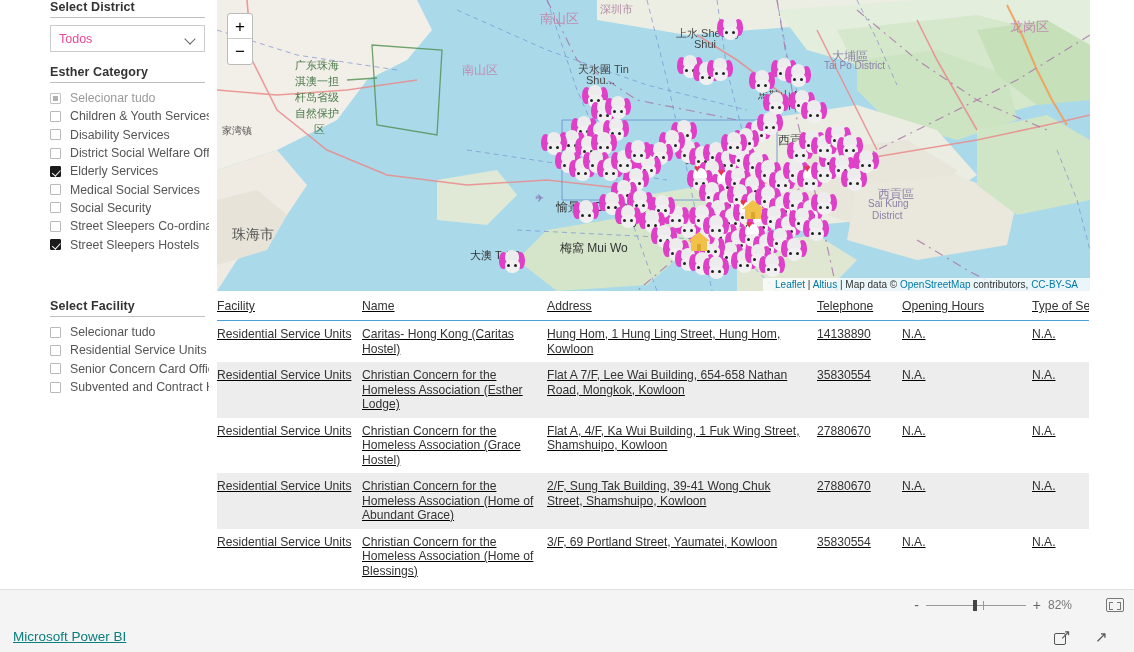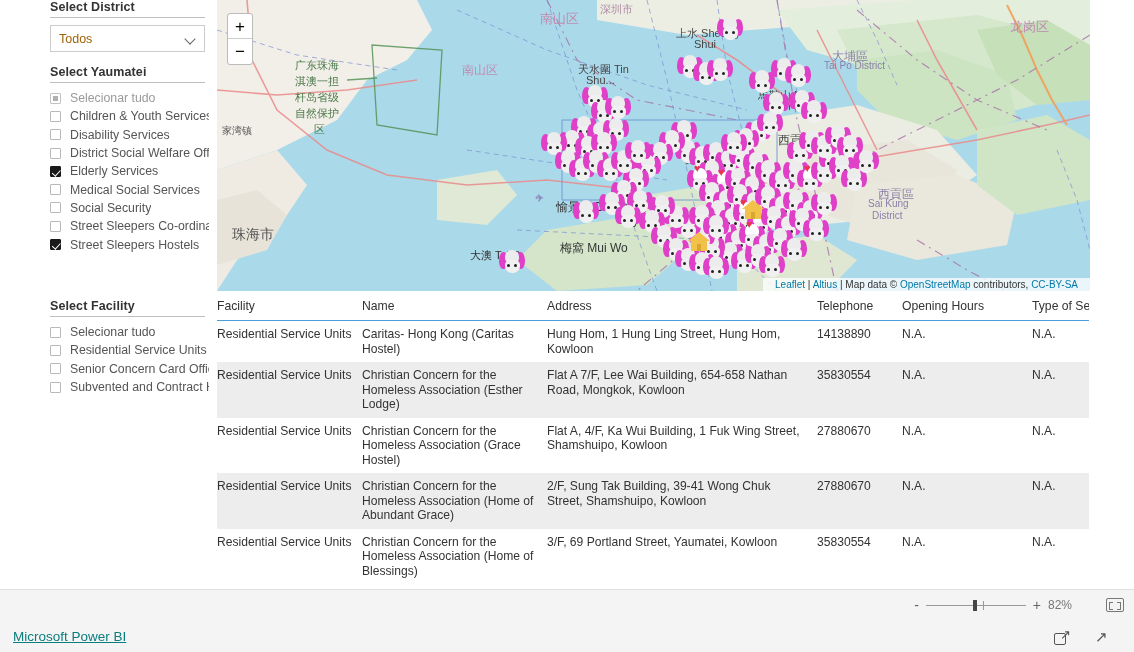--- a/index.html
+++ b/index.html
@@ -18,21 +18,21 @@
   }
   .slicer-title {
     font-size: 12.5px; font-weight: bold; color: #333;
     padding: 0 0 3px 0; margin: 0 10px 0 50px;
     border-bottom: 1px solid #bfbfbf; letter-spacing: .1px;
   }
   .dropdown {
     margin: 7px 10px 0 50px; height: 27px;
     border: 1px solid #ccc; background: #fff;
     display: flex; align-items: center; justify-content: space-between;
-    padding: 0 8px; font-size: 12.5px; color: #a16207;
+    padding: 0 8px; font-size: 12.5px; color: #ec4899;
   }
   .chev { width: 10px; height: 10px; position: relative; }
   .chev::before {
     content: ""; position: absolute; left: 0; top: 1px;
     width: 7px; height: 7px; border-right: 1.3px solid #666; border-bottom: 1.3px solid #666;
     transform: rotate(45deg);
   }
   .cat-block { margin-top: 13px; }
   .cb-list { margin: 6px 6px 0 50px; }
   .cb-row {
@@ -166,21 +166,21 @@
   }
   .house .door {
     position: absolute; left: 9px; top: 12px; width: 4px; height: 7px; background: #d8a72e;
   }
 
   
   .table-wrap {
     position: absolute; left: 217px; top: 292px; width: 872px; height: 290px;
     overflow: hidden; background: #fff;
   }
-  table.grid { border-collapse: collapse; width: 872px; table-layout: fixed; }
+  table.grid { border-collapse: collapse; width: 872px; table-layout: fixed; text-decoration: underline; }
   table.grid th {
     font-size: 12.2px; font-weight: normal; color: #333; text-align: left;
     padding: 7px 8px 7px 0; border-bottom: 1.6px solid #4a9fd8;
     vertical-align: bottom; background: #fff; white-space: nowrap;
   }
   table.grid td {
     font-size: 12.1px; color: #333; padding: 6px 8px 6px 0;
     vertical-align: top; line-height: 14.5px;
   }
   table.grid tbody tr:nth-child(even) { background: #ededed; }
@@ -255,21 +255,21 @@
 
     <div>
       <div class="slicer-title">Select District</div>
       <div class="dropdown">
         <span>Todos</span>
         <span class="chev"></span>
       </div>
     </div>
 
     <div class="cat-block">
-      <div class="slicer-title">Select Yaumatei</div>
+      <div class="slicer-title">Esther Category</div>
       <div class="cb-list" id="cat-list">
           <div class="cb-row dim">
             <span class="cb indet"></span>
             <span class="cb-label">Selecionar tudo</span>
           </div>
           <div class="cb-row">
             <span class="cb"></span>
             <span class="cb-label">Children &amp; Youth Services</span>
           </div>
           <div class="cb-row">

